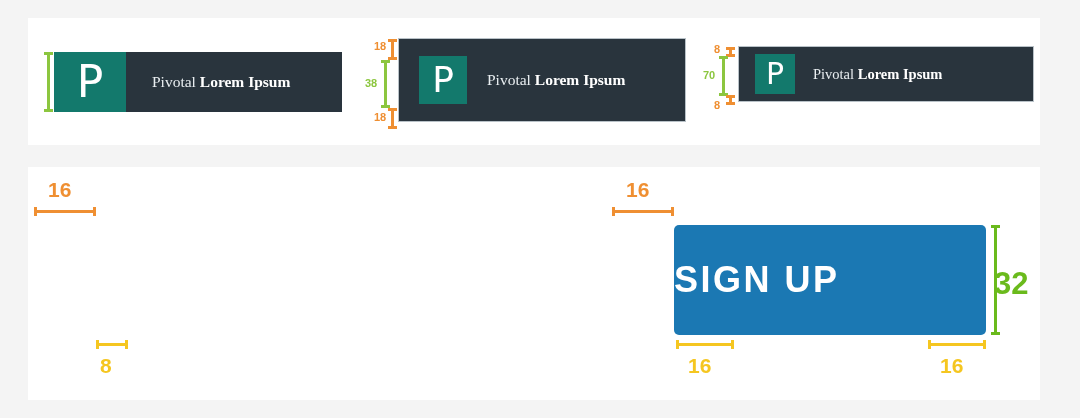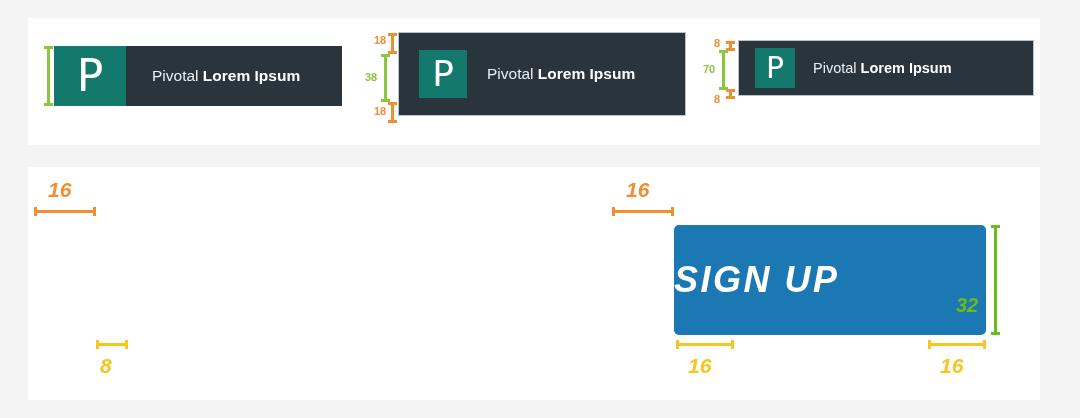--- a/index.html
+++ b/index.html
@@ -15,26 +15,26 @@
     position: relative;
   }
 
   .card {
     position: absolute;
     background: #ffffff;
     left: 28px;
     width: 1012px;
   }
   #card-navbars { top: 18px; height: 127px; }
-  #card-form    { top: 167px; height: 233px; font-style: italic; }
+  #card-form    { top: 167px; height: 233px; }
 
   
   .nav-spec {
     position: absolute;
-    top: 4px;
+    top: 10px;
     height: 100%;
   }
   .navbar {
     position: absolute;
     background: #29343d;
     display: flex;
     align-items: center;
     box-sizing: border-box;
   }
   .nav-logo {
@@ -47,21 +47,21 @@
   }
   .nav-logo .pglyph {
     color: #ffffff;
     font-family: "DejaVu Sans", sans-serif;
     font-weight: 400;
     line-height: 1;
     display: block;
   }
   .nav-title {
     color: #e9eef1;
-    font-family: Liberation Sans, sans-serif;
+    font-family: Liberation Serif, serif;
     font-weight: 400;
     white-space: nowrap;
   }
   .nav-title b { font-weight: 700; color: #ffffff; }
 
   
   #nav-spec-1 { left: 0; width: 330px; }
   #navbar-1 { left: 26px; top: 24px; width: 288px; height: 60px; }
   #navbar-1 .nav-logo { width: 72px; height: 60px; }
   #navbar-1 .pglyph { font-size: 44px; }
@@ -247,14 +247,14 @@
     <span id="signup-label">SIGN UP</span>
   </div>
 
   <div class="hrule y" style="left:648px; top:176px; width:58px;"></div>
   <span class="dim-label dim-yellow" style="left:660px; top:188px; font-size:21px;">16</span>
 
   <div class="hrule y" style="left:900px; top:176px; width:58px;"></div>
   <span class="dim-label dim-yellow" style="left:912px; top:188px; font-size:21px;">16</span>
 
   <div class="vrule g2" style="left:966px; top:58px; height:110px;"></div>
-  <span class="dim-label dim-green2" style="left:928px; top:101px; font-size:20px;margin-top:27px;">32</span>
+  <span class="dim-label dim-green2" style="left:966px; top:101px; font-size:31px;">32</span>
 </div>
 
 </body></html>

